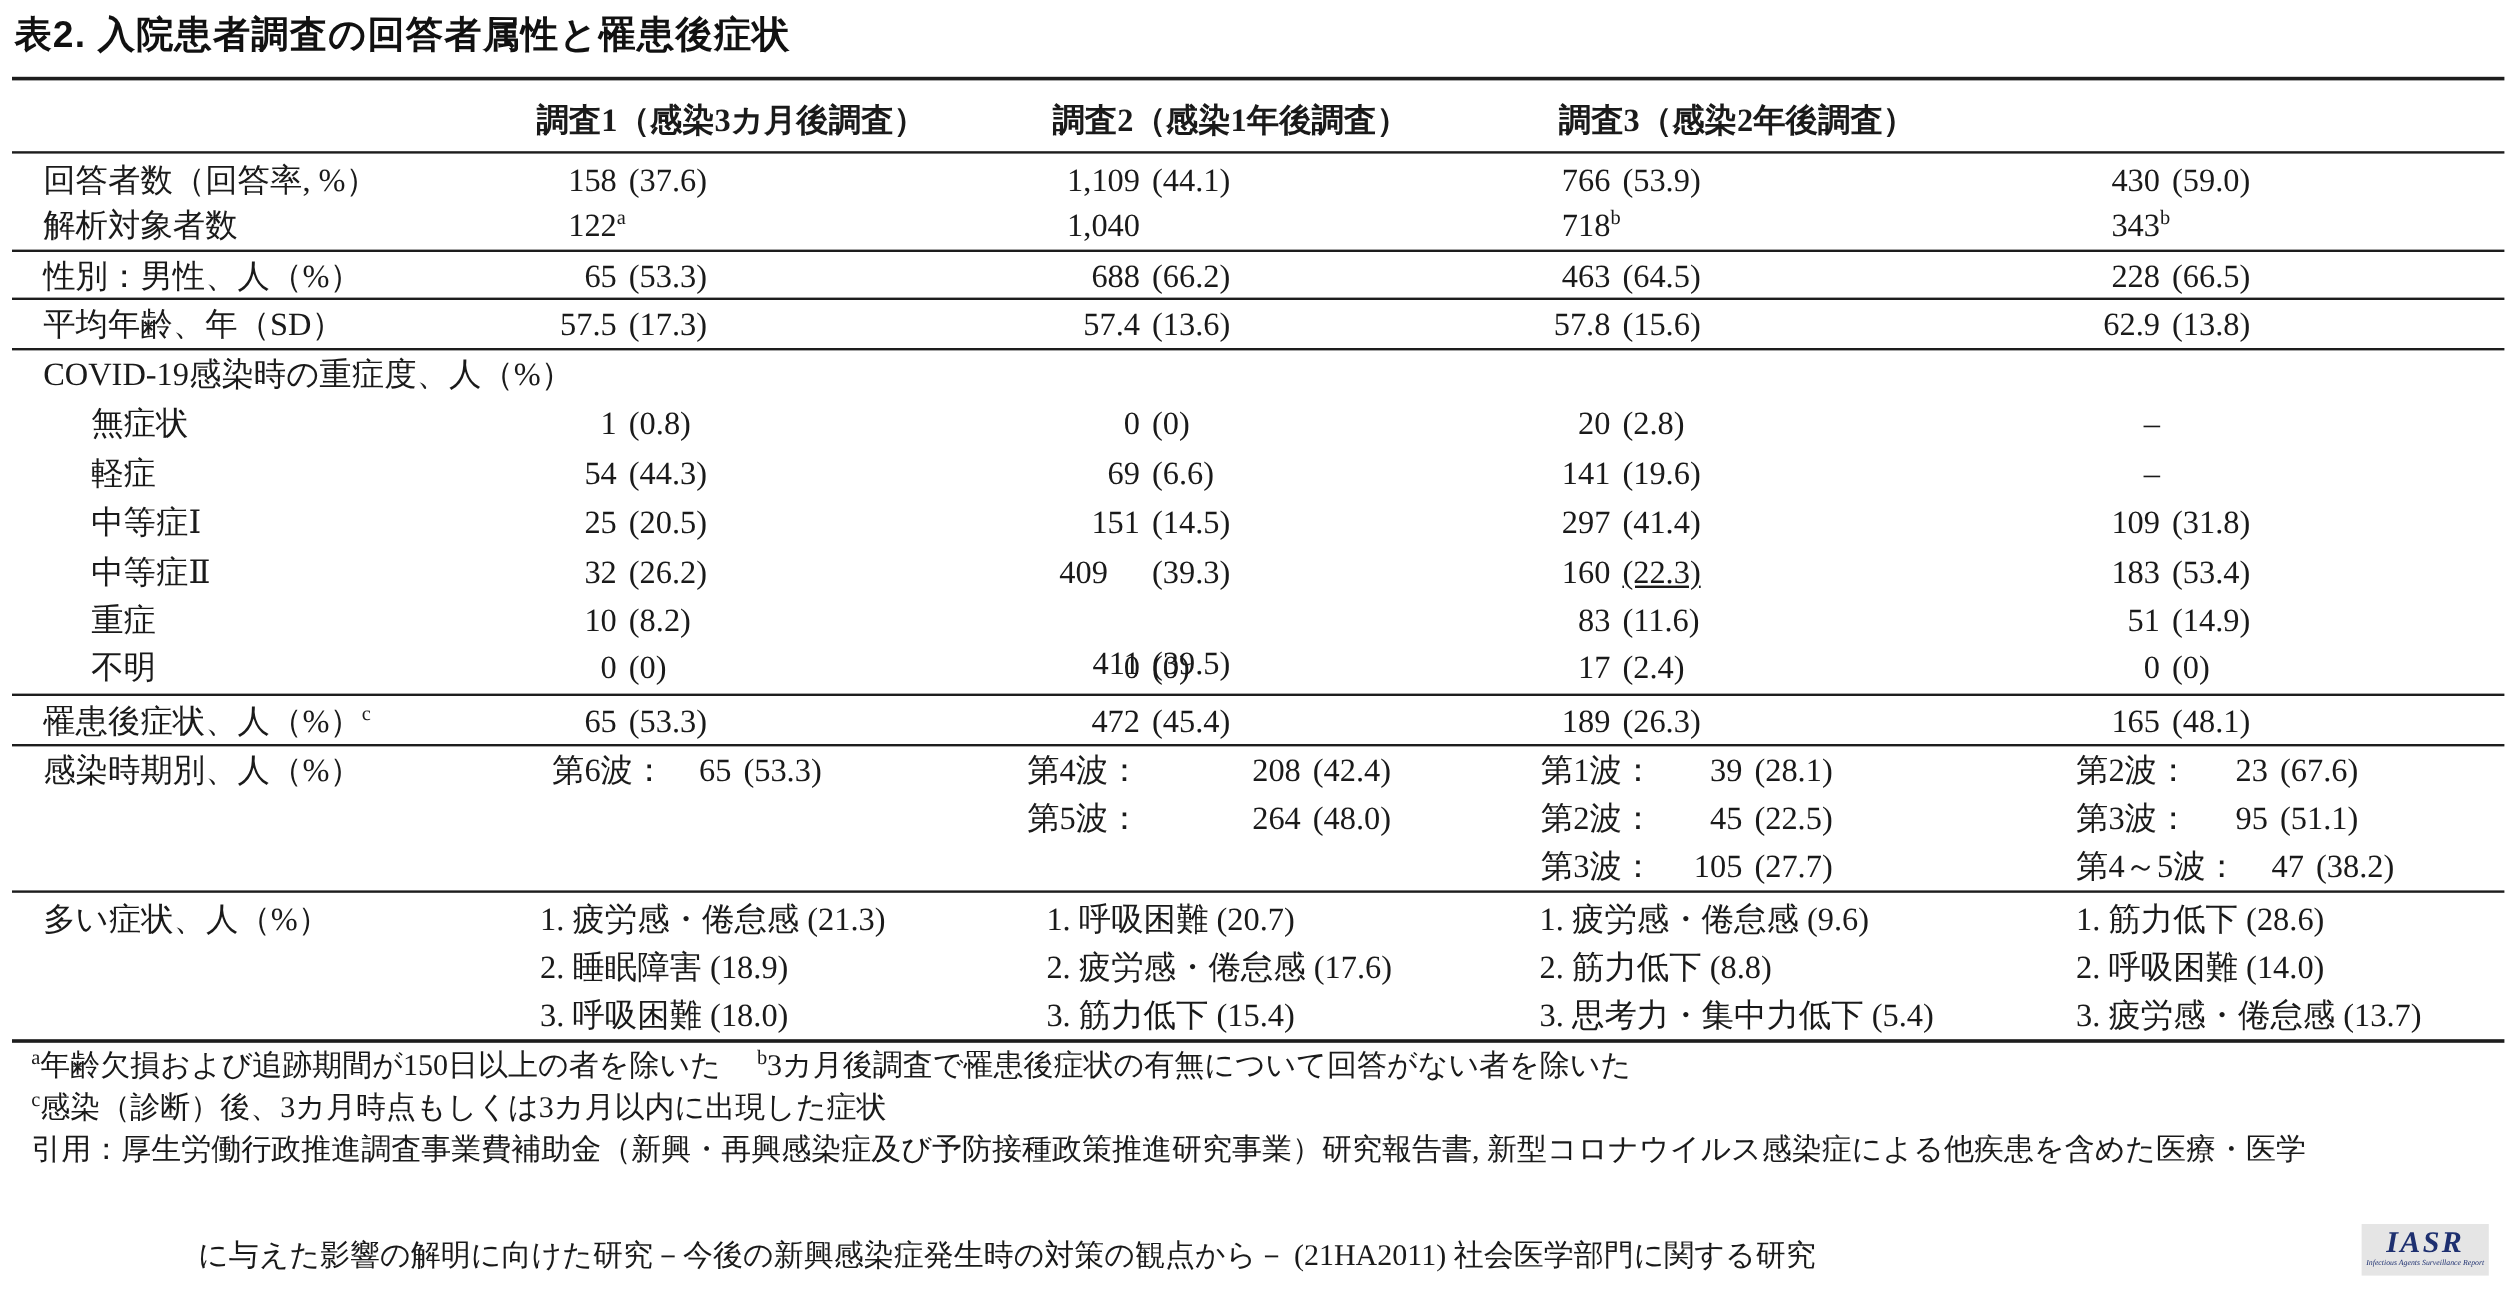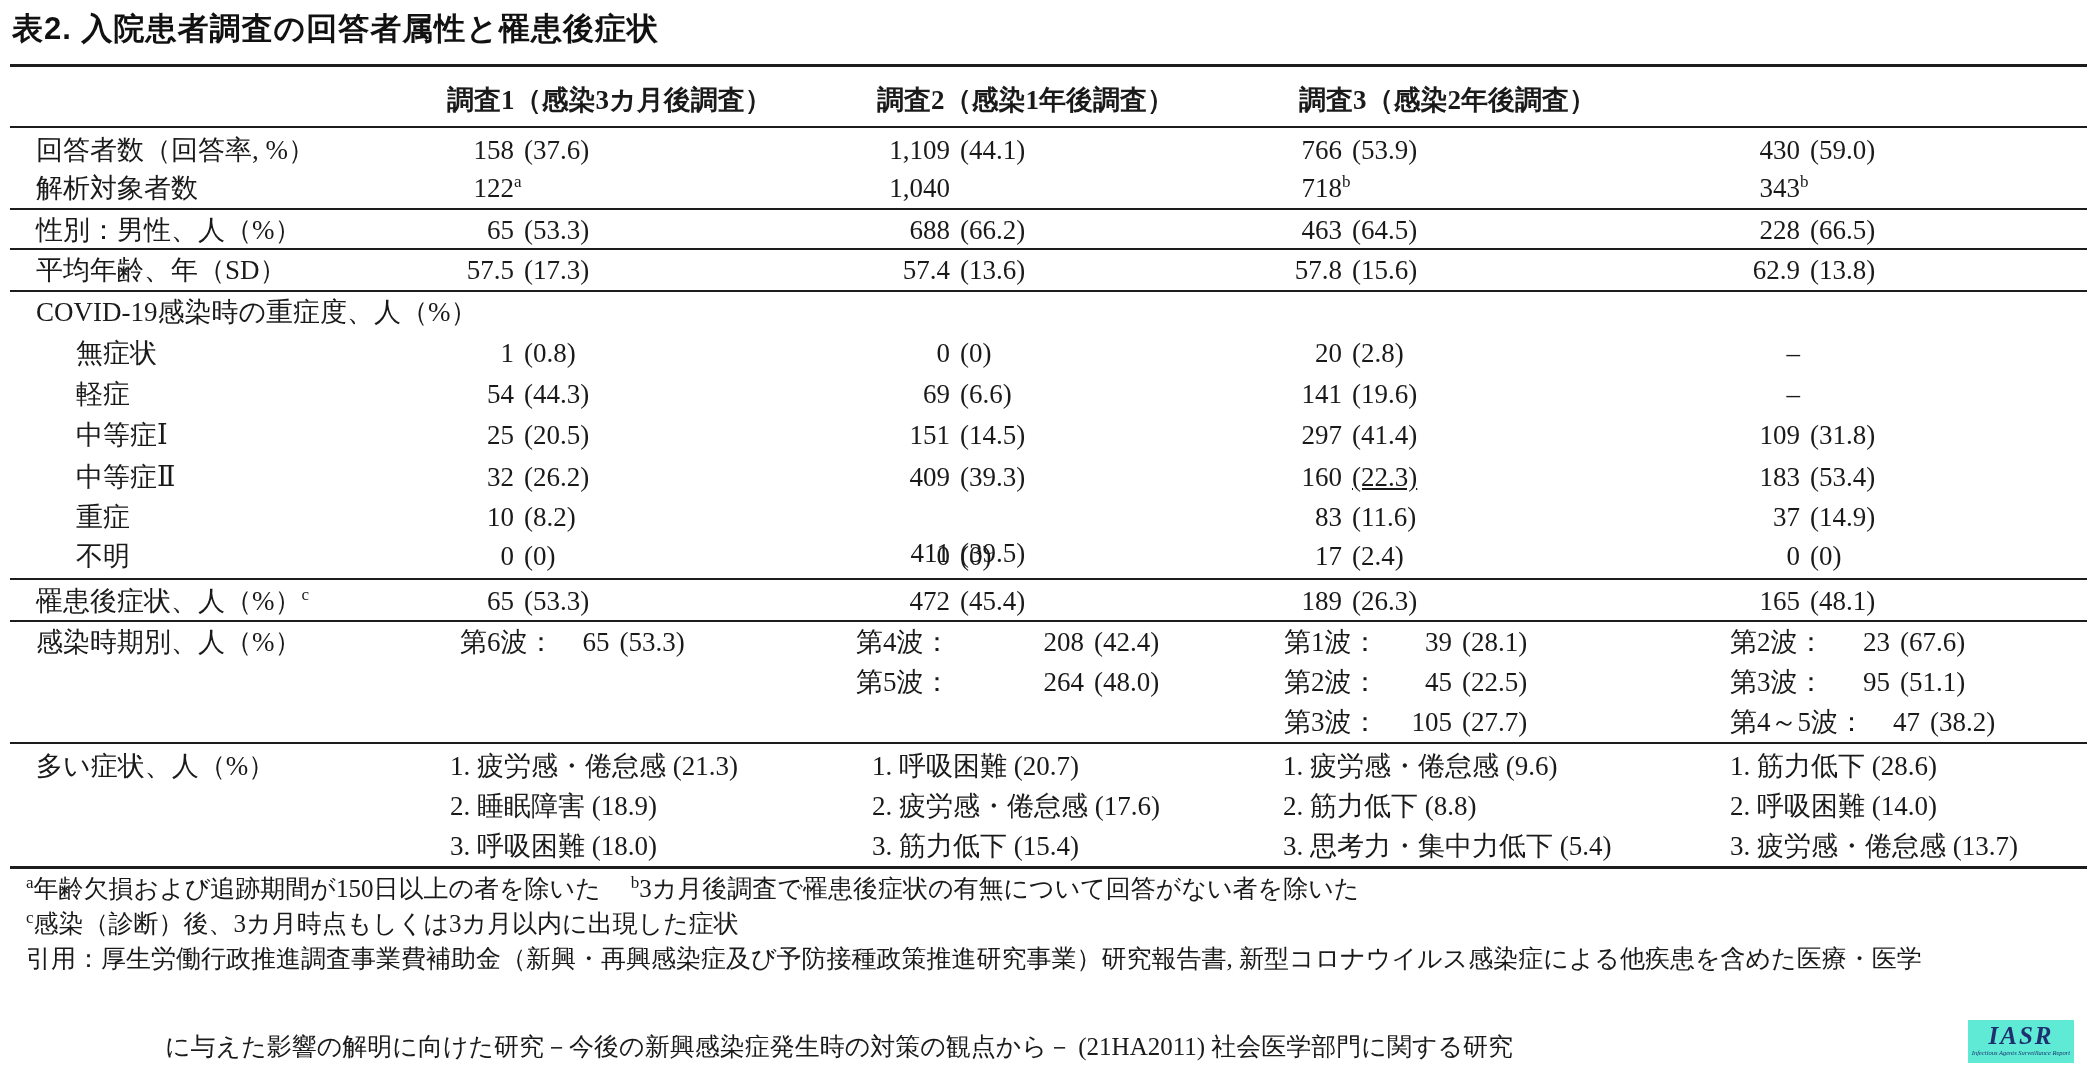--- a/index.html
+++ b/index.html
@@ -23,21 +23,21 @@
   }
   .num{display:inline-block;text-align:right;}
   .paren{margin-left:10px;}
   sup{font-size:17px;vertical-align:super;line-height:0;}
   .wzone{display:inline-flex;gap:28px;}
   .wnum{flex:1;text-align:right;}
   .fnote{position:absolute;font-size:25px;line-height:34px;white-space:nowrap;}
   .fnseg{margin-right:30px;}
   .logo{
     position:absolute;left:1968px;top:1020px;width:106px;height:43px;
-    background:#5eead4;text-align:center;color:#1e3070;overflow:hidden;
+    background:#e5e5e5;text-align:center;color:#1e3070;overflow:hidden;
   }
   .logo-text{
     font-family:"Liberation Serif","DejaVu Serif",serif;
     font-style:italic;font-weight:700;font-size:25px;line-height:27px;
     letter-spacing:2px;margin-top:2px;
   }
   .logo-sub{
     font-family:"Liberation Serif","DejaVu Serif",serif;
     font-style:italic;font-size:6.5px;line-height:8px;
   }
@@ -84,28 +84,28 @@
       <div class="cell" style="left: 856px; top: 374px;"><span class="num" style="width: 94px;">69</span><span class="paren">(6.6)</span></div>
       <div class="cell" style="left: 1284px; top: 374px;"><span class="num" style="width: 58px;">141</span><span class="paren">(19.6)</span></div>
       <div class="cell" style="left: 1730px; top: 374px;"><span class="num" style="width: 70px;">–</span></div>
       <div class="rlabel" style="left: 76px; top: 415px;"><span>中等症Ⅰ</span></div>
       <div class="cell" style="left: 430px; top: 415px;"><span class="num" style="width: 84px;">25</span><span class="paren">(20.5)</span></div>
       <div class="cell" style="left: 856px; top: 415px;"><span class="num" style="width: 94px; font-family: Liberation Serif, serif;">151</span><span class="paren">(14.5)</span></div>
       <div class="cell" style="left: 1284px; top: 415px;"><span class="num" style="width: 58px;">297</span><span class="paren">(41.4)</span></div>
       <div class="cell" style="left: 1730px; top: 415px;"><span class="num" style="width: 70px;">109</span><span class="paren">(31.8)</span></div>
       <div class="rlabel" style="left: 76px; top: 457px;"><span>中等症Ⅱ</span></div>
       <div class="cell" style="left: 430px; top: 457px;"><span class="num" style="width: 84px;">32</span><span class="paren">(26.2)</span></div>
-      <div class="cell" style="left: 856px; top: 457px;"><span class="num" style="width: 94px;">409</span><span class="paren">(39.3)</span></div>
+      <div class="cell" style="left: 856px; top: 457px;"><span class="num" style="width: 94px; text-align: center;">409</span><span class="paren">(39.3)</span></div>
       <div class="cell" style="left: 1284px; top: 457px; text-decoration: underline;"><span class="num" style="width: 58px;">160</span><span class="paren">(22.3)</span></div>
       <div class="cell" style="left: 1730px; top: 457px;"><span class="num" style="width: 70px;">183</span><span class="paren">(53.4)</span></div>
       <div class="rlabel" style="left: 76px; top: 497px;"><span>重症</span></div>
       <div class="cell" style="left: 430px; top: 497px;"><span class="num" style="width: 84px;">10</span><span class="paren">(8.2)</span></div>
       <div class="cell" style="left: 856px; top: 497px;"><span class="num" style="width: 94px; margin-top: 36px;">411</span><span class="paren">(39.5)</span></div>
       <div class="cell" style="left: 1284px; top: 497px;"><span class="num" style="width: 58px;">83</span><span class="paren">(11.6)</span></div>
-      <div class="cell" style="left: 1730px; top: 497px;"><span class="num" style="width: 70px;">37</span><span class="paren">(14.9)</span></div>
+      <div class="cell" style="left: 1730px; top: 497px;"><span class="num" style="width: 70px;">51</span><span class="paren">(14.9)</span></div>
       <div class="rlabel" style="left: 76px; top: 536px;"><span>不明</span></div>
       <div class="cell" style="left: 430px; top: 536px;"><span class="num" style="width: 84px;">0</span><span class="paren">(0)</span></div>
       <div class="cell" style="left: 856px; top: 536px;"><span class="num" style="width: 94px;">0</span><span class="paren">(0)</span></div>
       <div class="cell" style="left: 1284px; top: 536px;"><span class="num" style="width: 58px;">17</span><span class="paren">(2.4)</span></div>
       <div class="cell" style="left: 1730px; top: 536px;"><span class="num" style="width: 70px;">0</span><span class="paren">(0)</span></div>
       <div class="rlabel" style="left: 36px; top: 581px;"><span>罹患後症状、人（%）</span><sup>c</sup></div>
       <div class="cell" style="left: 430px; top: 581px;"><span class="num" style="width: 84px;">65</span><span class="paren">(53.3)</span></div>
       <div class="cell" style="left: 856px; top: 581px;"><span class="num" style="width: 94px;">472</span><span class="paren">(45.4)</span></div>
       <div class="cell" style="left: 1284px; top: 581px;"><span class="num" style="width: 58px;">189</span><span class="paren">(26.3)</span></div>
       <div class="cell" style="left: 1730px; top: 581px;"><span class="num" style="width: 70px;">165</span><span class="paren">(48.1)</span></div>

